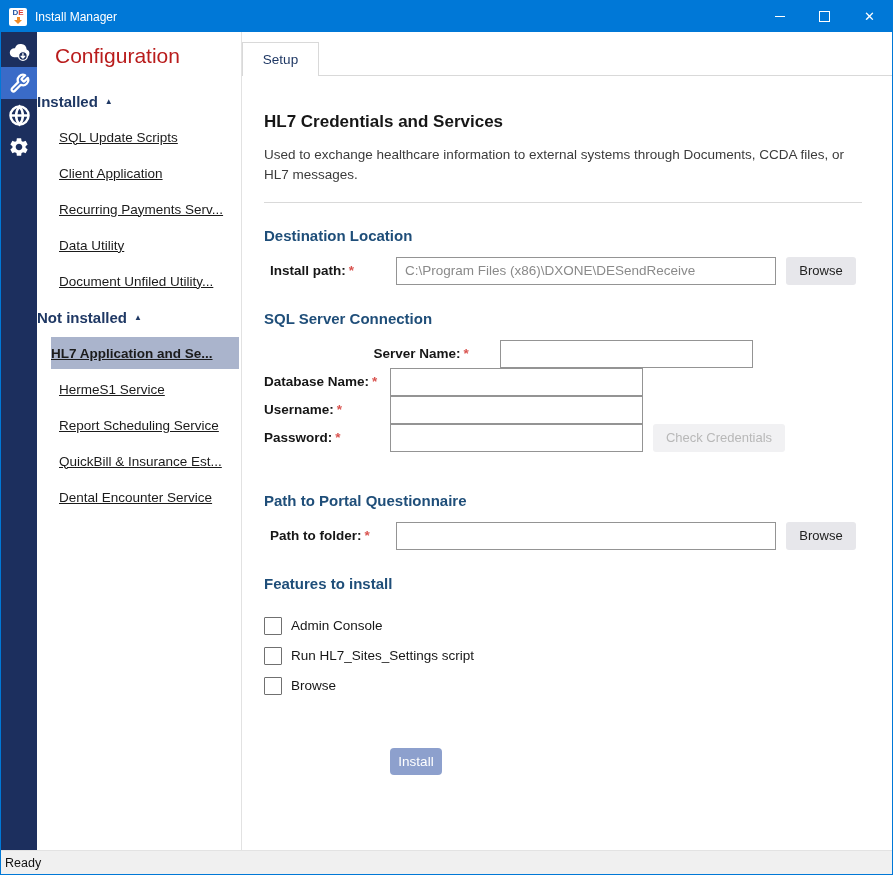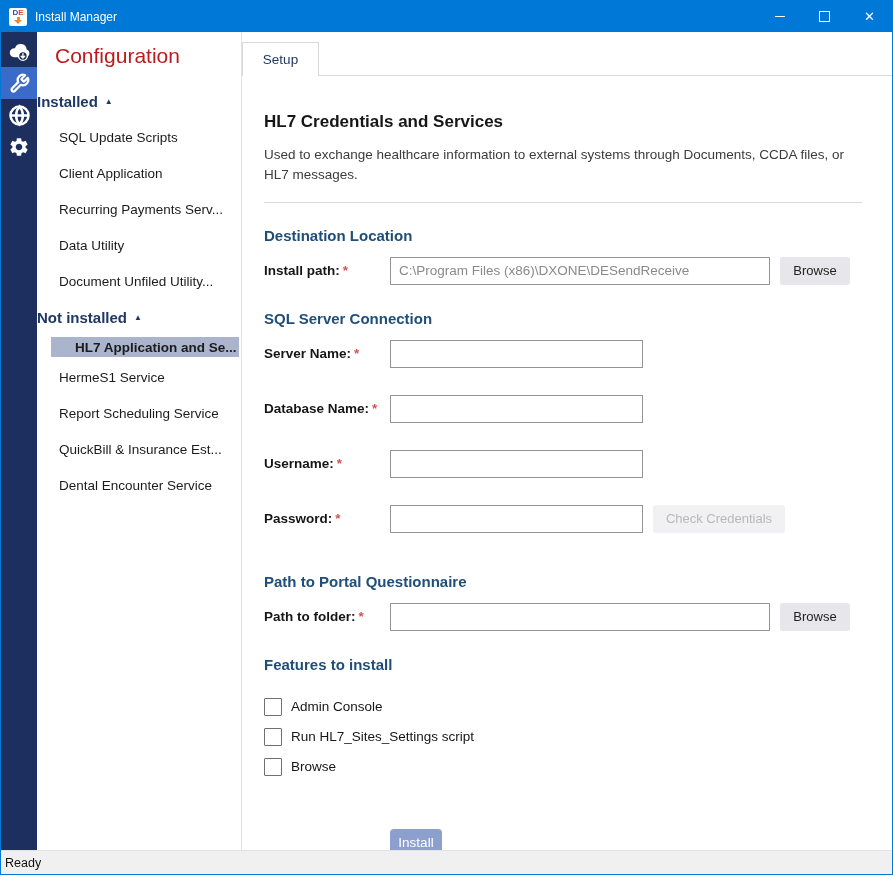--- a/index.html
+++ b/index.html
@@ -29,37 +29,37 @@
   .main{flex:1 1 auto;display:flex;min-height:0;}
   .rail{flex:0 0 36px;background:#1C2F5E;display:flex;flex-direction:column;padding-top:3px;}
   .rail-btn{height:32px;display:flex;align-items:center;justify-content:center;}
   .rail-btn.selected{background:#3A6BC8;}
   
   .sidebar{flex:0 0 204px;border-right:1px solid #e2e2e2;background:#fff;overflow:hidden;}
   .sidebar-title{font-size:21px;font-weight:400;color:#b91c1c;margin:12px 0 0 18px;}
   .side-list{margin-top:15px;}
   .side-h{height:36px;display:flex;align-items:center;font-weight:bold;font-size:15px;color:#1F3864;}
   .side-h .tri{font-size:8px;margin-left:7px;padding-top:1px;}
-  .side-item{height:36px;display:flex;align-items:center;padding-left:22px;font-size:13.5px;color:#1b1b1b;cursor:default;white-space:nowrap;}
-  .side-item.selected{height:20px;margin:2px 2px 2px 14px;padding-left:24px;background:#AAB4CC;font-weight:bold;}
+  .side-item{height:36px;display:flex;align-items:center;padding-left:22px;font-size:13.5px;color:#1b1b1b;cursor:default;white-space:nowrap;text-decoration:underline;}
+  .side-item.selected{height:32px;margin:2px 2px 2px 14px;padding-left:0;background:#AAB4CC;font-weight:bold;}
   
   .content{flex:1 1 auto;background:#fff;padding-top:10px;display:flex;flex-direction:column;min-width:0;}
   .tabstrip{height:33px;border-bottom:1px solid #D9D9D9;position:relative;flex:0 0 auto;}
   .tab{position:absolute;left:0;top:0;width:77px;height:34px;box-sizing:border-box;
        border:1px solid #D9D9D9;border-bottom:none;background:#fff;z-index:2;
        display:flex;align-items:center;justify-content:center;font-size:13.5px;color:#1F3864;}
   .content-body{padding:36px 30px 0 22px;flex:1 1 auto;}
   .page-title{font-size:17px;font-weight:bold;color:#161616;margin:0;}
   .page-desc{font-size:13.5px;color:#3b3b3b;margin:13px 0 0 0;line-height:1.5;max-width:608px;}
   .divider{border:none;border-top:1px solid #D9D9D9;margin:16px 0 0 0;}
   .section-h{font-size:15px;font-weight:bold;color:#1F4E79;margin:25px 0 0 0;}
   .section-h.first{margin-top:24px;}
   .section-h.portal{margin-top:40px;}
-  .form-row{display:flex;align-items:center;margin-top:27px;}
-  .form-row.tight{margin-top:13px;}
+  .form-row{display:flex;align-items:center;}
+  .form-row.tight{margin-top:13px;justify-content:center;}
   .f-label{flex:0 0 126px;font-size:13.5px;font-weight:bold;color:#161616;}
   .req{color:#D9534F;margin-left:3px;}
   .txt-input{height:28px;box-sizing:border-box;border:1px solid #949494;background:#fff;
      font-family:inherit;font-size:13.5px;color:#8a8a8a;padding:0 8px;outline:none;}
   .txt-input.wide{width:380px;}
   .txt-input.narrow{width:253px;}
   .btn{height:28px;border:none;border-radius:3px;font-family:inherit;font-size:13px;cursor:default;}
   .btn-browse{width:70px;margin-left:10px;background:#E7E7EB;color:#222;}
   .btn-check{width:132px;margin-left:10px;background:#F1F1F3;color:#B8B8B8;}
   .checkbox-row{display:flex;align-items:center;margin-top:12px;}

